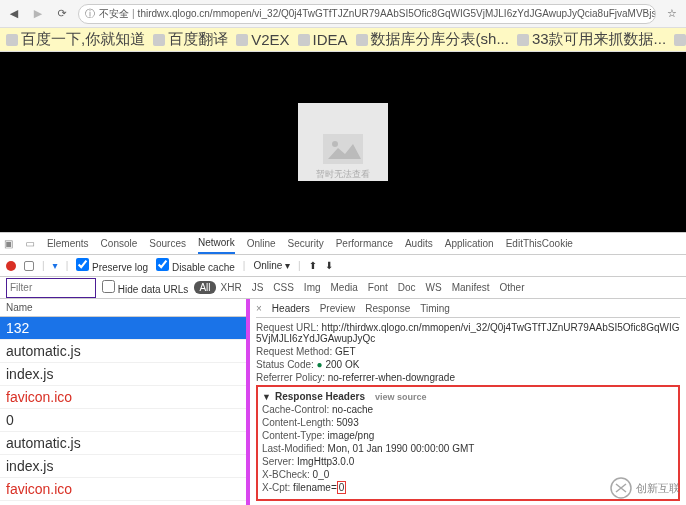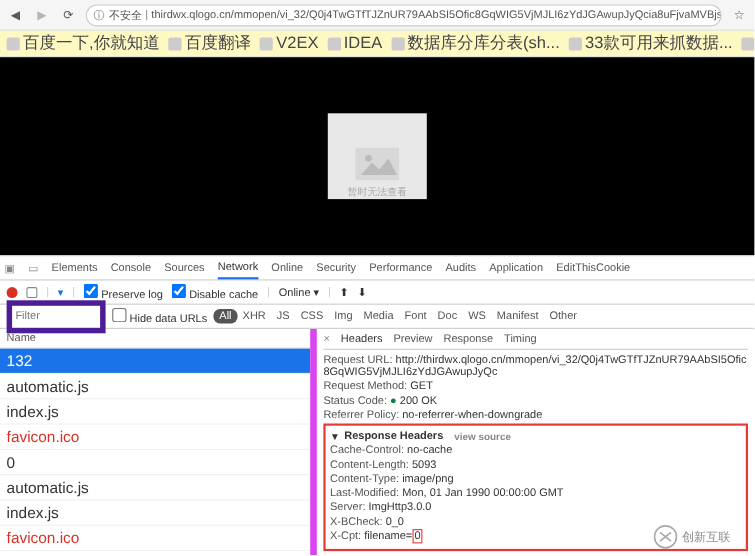--- a/index.html
+++ b/index.html
@@ -15,42 +15,42 @@
 .img-ph{width:90px;height:78px;background:#e8e8e8;display:flex;flex-direction:column;align-items:center;justify-content:flex-end;color:#aaa;font-size:9px}
 .img-ph svg{margin-bottom:4px}
 .devtools{border-top:1px solid #ccc;display:flex;flex-direction:column;height:273px}
 .dt-tabs{height:22px;display:flex;align-items:center;border-bottom:1px solid #ccc;font-size:10px;color:#555;padding-left:4px;gap:12px}
 .dt-tab{cursor:pointer;padding:4px 0}
 .dt-tab.active{color:#333;border-bottom:2px solid #1a73e8}
 .dt-ctrl{height:22px;display:flex;align-items:center;border-bottom:1px solid #ccc;padding:0 6px;gap:8px;font-size:10px}
 .rec{width:10px;height:10px;border-radius:50%;background:#d93025}
 .clr{width:10px;height:10px;border:1px solid #888;border-radius:2px}
 .dt-filter{height:22px;display:flex;align-items:center;border-bottom:1px solid #ccc;padding:0 6px;gap:6px;font-size:10px}
-.filter-input{width:90px;height:30px;border:5px solid #4c1d95;padding:0 3px;font-size:10px}
+.filter-input{width:90px;height:20px;border:1px solid #4c1d95;padding:0 3px;font-size:10px}
 .pill{padding:1px 5px;border-radius:6px;cursor:pointer;color:#555}
 .pill.active{background:#555;color:#fff}
 .dt-body{display:flex;flex:1;overflow:hidden}
-.req-list{width:288px;border-right:6px solid #d946ef;overflow-y:auto}
+.req-list{width:250px;border-right:4px solid #d946ef;overflow-y:auto}
 .req-head{border-bottom:1px solid #ccc;padding:3px 6px;font-size:10px;color:#555}
 .req-item{padding:3px 6px;font-size:14px;color:#333;cursor:pointer;border-bottom:1px solid #f0f0f0}
 .req-item.sel{background:#1a73e8;color:#fff}
 .req-item.red{color:#d93025}
 .detail{flex:1;overflow:auto;padding:4px 6px;font-size:10px;position:relative}
 .det-tabs{display:flex;gap:10px;border-bottom:1px solid #ccc;padding-bottom:3px;margin-bottom:4px;color:#555}
 .det-tab{cursor:pointer}
 .det-tab.active{color:#333;font-weight:500}
 .kv{margin:2px 0;word-break:break-all}
 .kv b{color:#545454;font-weight:400}
 .section{margin-top:6px}
 .sec-title{font-weight:600;color:#333;display:flex;align-items:center;gap:4px}
 .sec-title .arr{font-size:9px}
 .sec-title a{color:#888;font-weight:700;text-decoration:none;margin-left:6px;font-size:9px}
 .redbox{border:2px solid #e53935;padding:4px;margin-top:2px}
 .arrow-ann{position:relative}
-.logo{position:absolute;right:22px;bottom:6px;display:flex;align-items:center;gap:4px;opacity:.85}
+.logo{position:absolute;right:6px;bottom:6px;display:flex;align-items:center;gap:4px;opacity:.85}
 .hl{border:1px solid #e53935;padding:0 1px}
 </style>
 </head>
 <body>
 
 <div class="toolbar">
   <span class="nav-btn">◀</span>
   <span class="nav-btn" style="opacity:.4">▶</span>
   <span class="nav-btn">⟳</span>
   <div class="addr">

